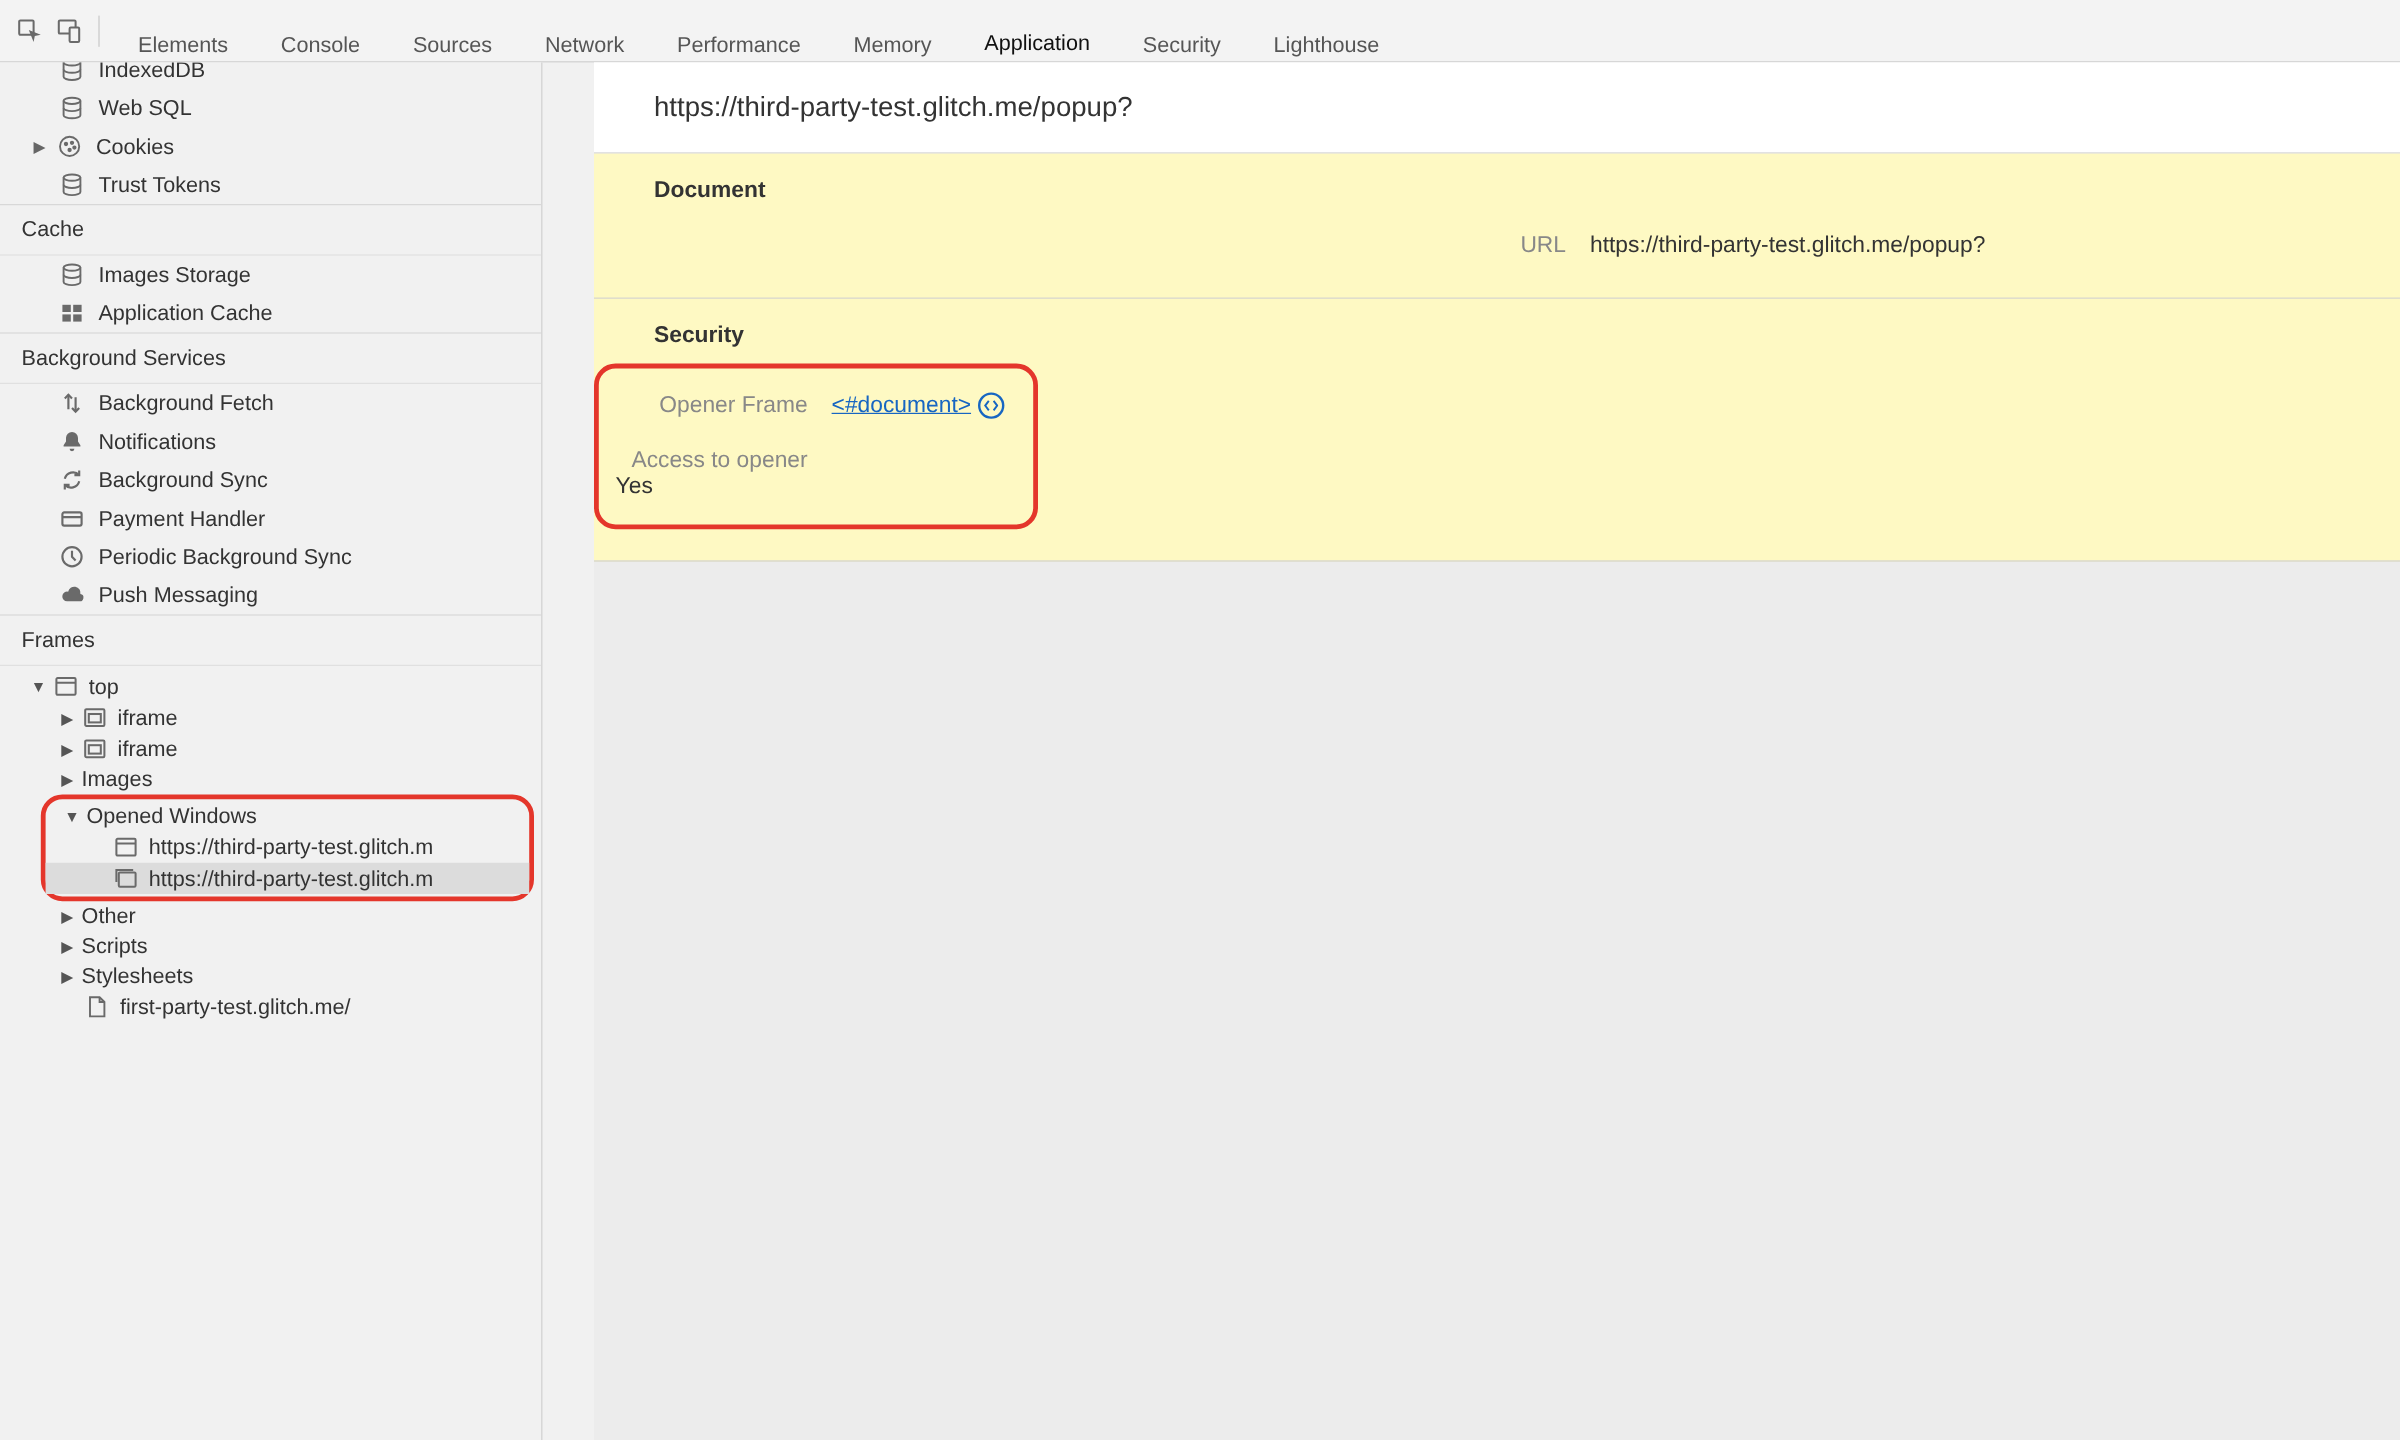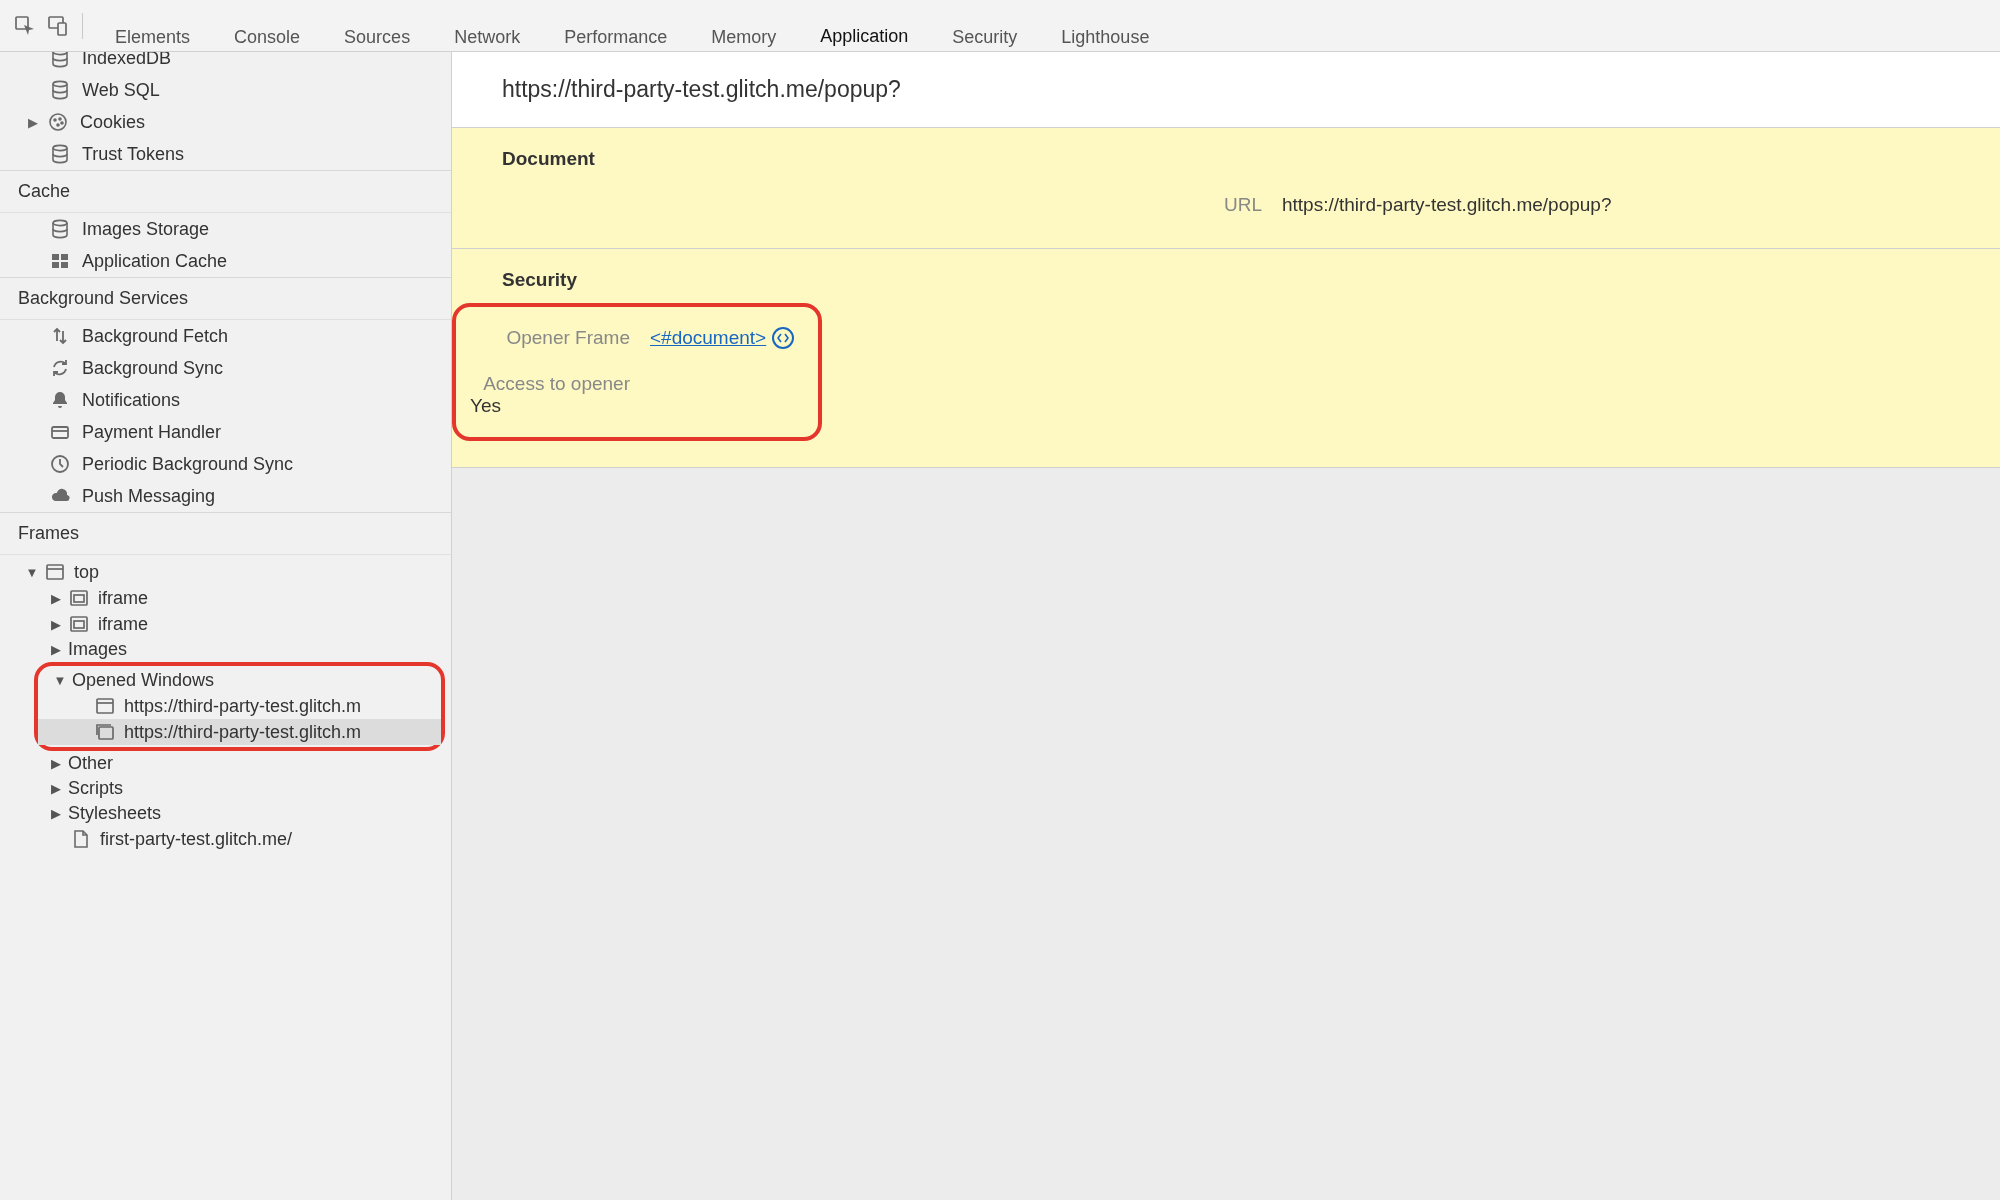--- a/index.html
+++ b/index.html
@@ -47,20 +47,21 @@
   }
   .tabbar .tab.active {
     color: #111;
     border-bottom: 3px solid #2a7fd6;
     font-weight: 400;
   }
   
   .split {
     display: flex;
     height: calc(1200px - 52px);
+    gap: 43px;
   }
   .sidebar {
     width: 452px;
     background: #f1f1f1;
     border-right: 1px solid #d0d0d0;
     overflow: hidden;
   }
   .section-head {
     font-size: 18px;
     color: #333;
@@ -297,37 +298,37 @@
           <path d="M7 3v12"></path>
             <path d="M4 6l3-3 3 3"></path>
             <path d="M13 17V5"></path>
             <path d="M10 14l3 3 3-3"></path>
         </svg>
       </span>
       <span>Background Fetch</span>
     </div>
     <div class="item">
       <span class="icon">
+        <svg width="20" height="20" viewBox="0 0 20 20" fill="#6a6a6a">
+          <path d="M10 2a5 5 0 0 0-5 5v3l-2 3v1h14v-1l-2-3V7a5 5 0 0 0-5-5z"></path>
+            <path d="M8 16a2 2 0 0 0 4 0"></path>
+        </svg>
+      </span>
+      <span>Notifications</span>
+    </div>
+    <div class="item">
+      <span class="icon">
         <svg width="20" height="20" viewBox="0 0 20 20" fill="none" stroke="#6a6a6a" stroke-width="1.8">
           <path d="M16 6a7 7 0 0 0-12 3"></path>
             <path d="M4 14a7 7 0 0 0 12-3"></path>
             <path d="M16 2v4h-4"></path>
             <path d="M4 18v-4h4"></path>
         </svg>
       </span>
       <span>Background Sync</span>
-    </div>
-    <div class="item">
-      <span class="icon">
-        <svg width="20" height="20" viewBox="0 0 20 20" fill="#6a6a6a">
-          <path d="M10 2a5 5 0 0 0-5 5v3l-2 3v1h14v-1l-2-3V7a5 5 0 0 0-5-5z"></path>
-            <path d="M8 16a2 2 0 0 0 4 0"></path>
-        </svg>
-      </span>
-      <span>Notifications</span>
     </div>
     <div class="item">
       <span class="icon">
         <svg width="20" height="20" viewBox="0 0 20 20" fill="none" stroke="#6a6a6a" stroke-width="1.8">
           <rect x="2" y="5" width="16" height="11" rx="1.5"></rect>
             <line x1="2" y1="9" x2="18" y2="9"></line>
         </svg>
       </span>
       <span>Payment Handler</span>
     </div>

